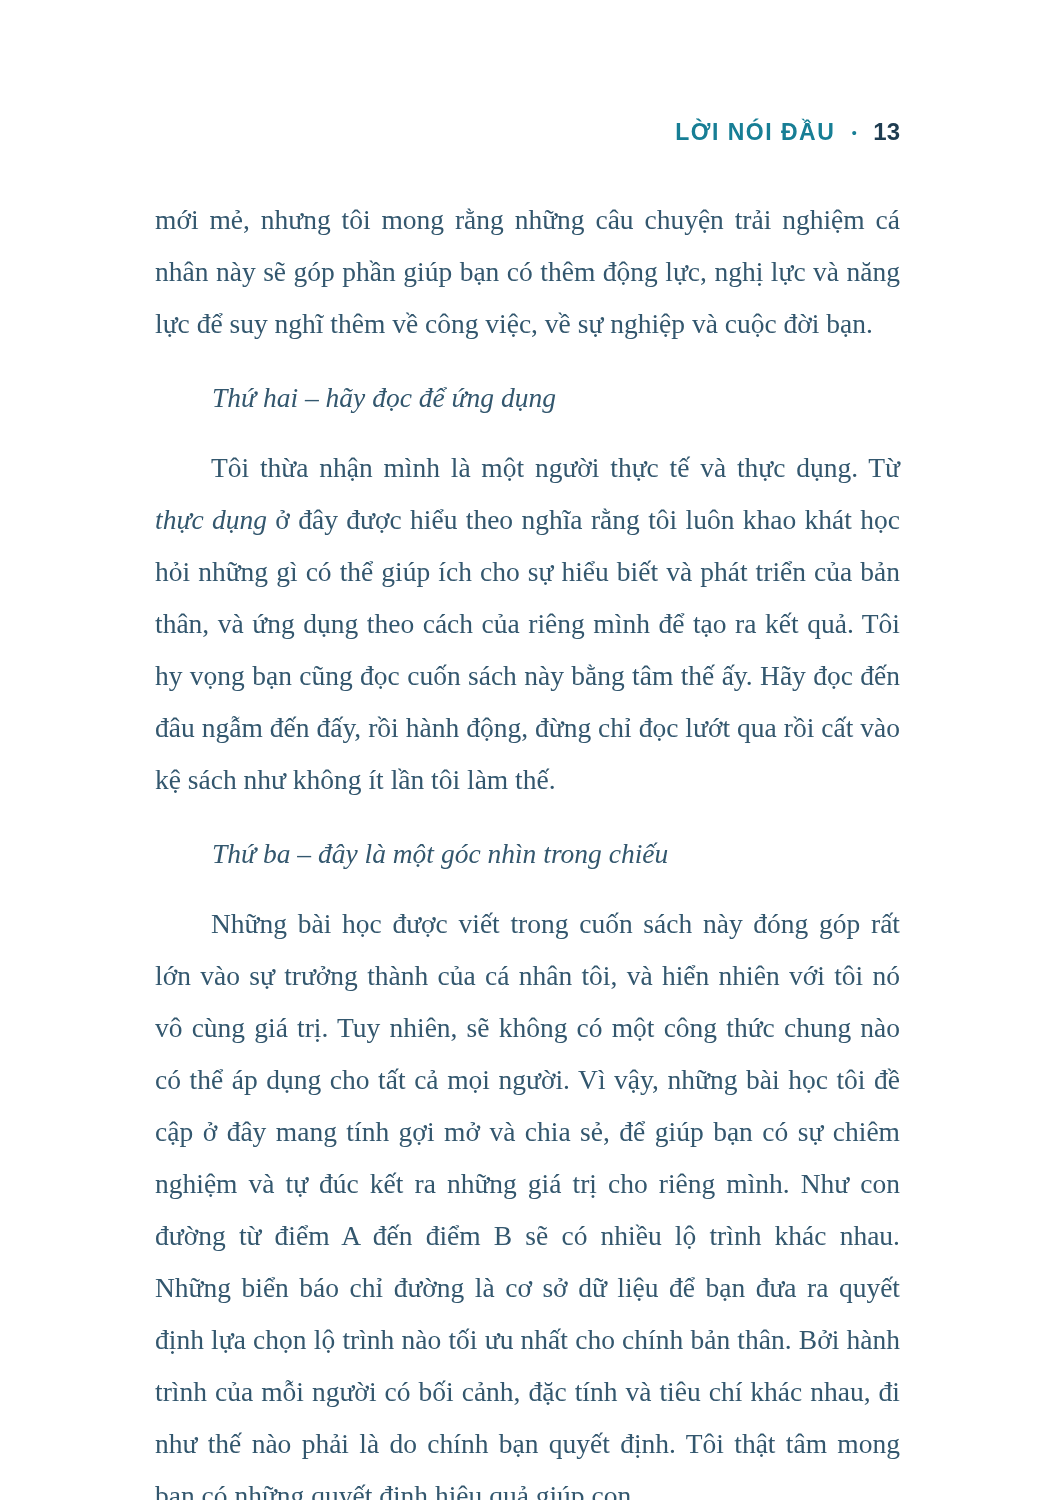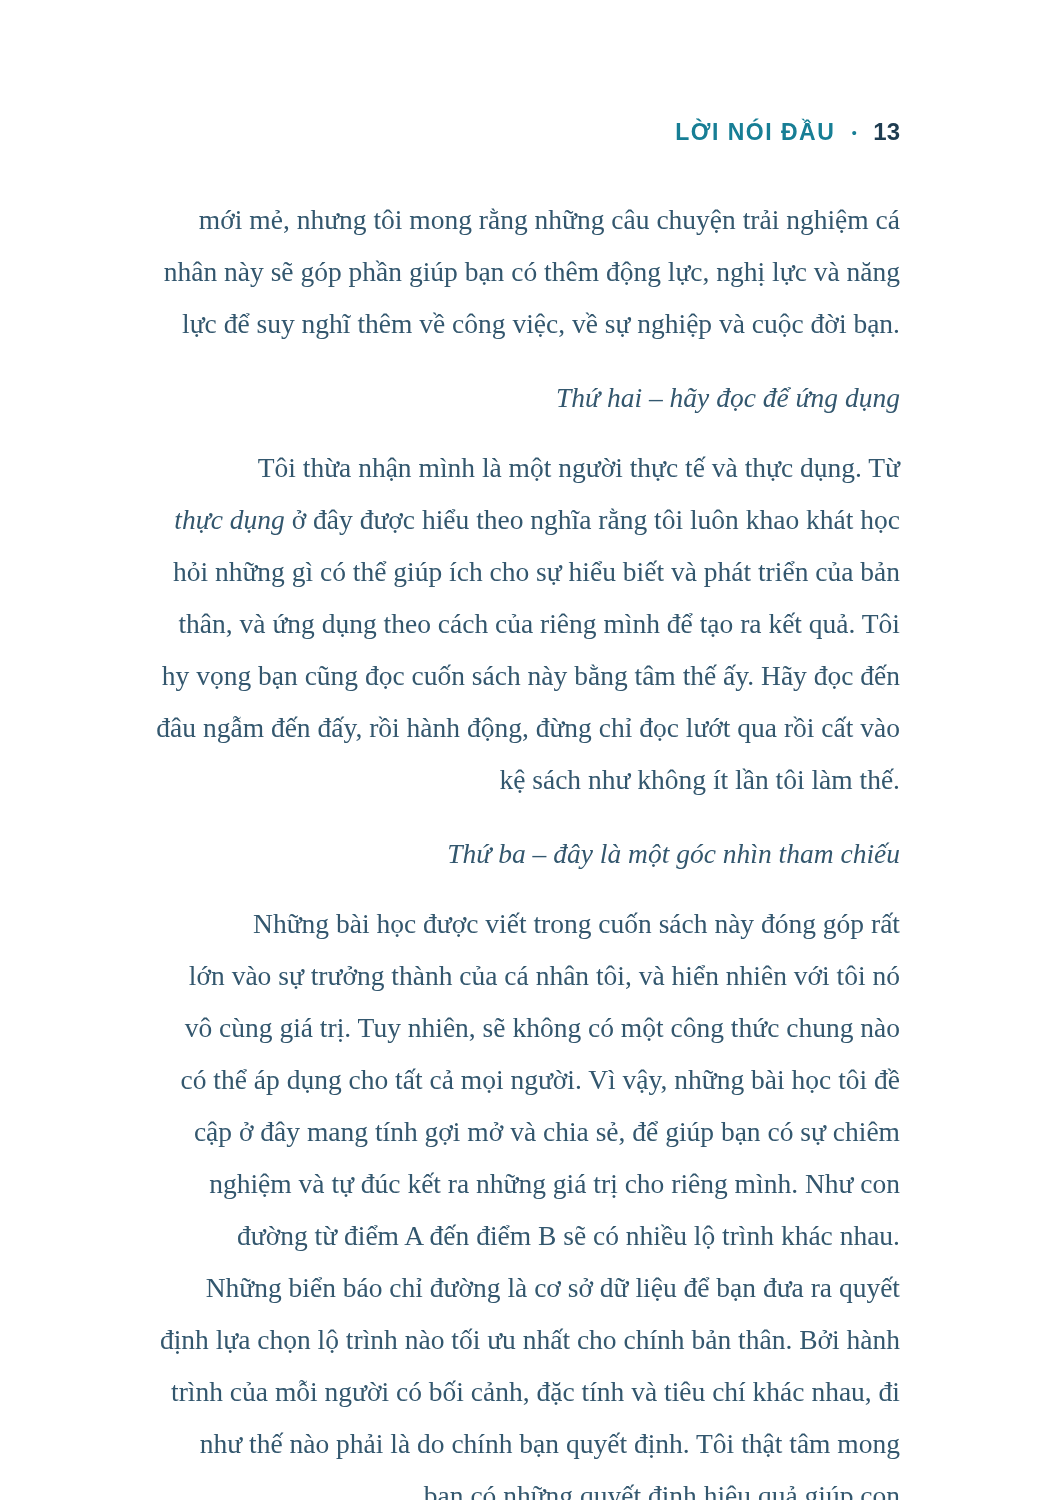--- a/index.html
+++ b/index.html
@@ -41,21 +41,20 @@
     font-size: 24px;
     font-weight: 700;
   }
   .content {
     color: #33576e;
     font-size: 27.5px;
     line-height: 52px;
   }
   .content p {
     margin: 0;
-    text-align: right;
   }
   .paragraph {
     text-align: justify;
     margin-bottom: 14px !important;
   }
   .paragraph.indent {
     text-indent: 56px;
   }
   .section-heading {
     font-style: italic;
@@ -71,16 +70,16 @@
 <div class="page">
   <div class="page-header">
     <span class="header-title">LỜI NÓI ĐẦU</span>
     <span class="header-bullet">•</span>
     <span class="page-number">13</span>
   </div>
   <div class="content">
       <p class="paragraph"><span>mới mẻ, nhưng tôi mong rằng những câu chuyện trải nghiệm cá nhân này sẽ góp phần giúp bạn có thêm động lực, nghị lực và năng lực để suy nghĩ thêm về công việc, về sự nghiệp và cuộc đời bạn.</span></p>
       <p class="section-heading"><span class="italic">Thứ hai – hãy đọc để ứng dụng</span></p>
       <p class="paragraph indent"><span>Tôi thừa nhận mình là một người thực tế và thực dụng. Từ </span><span class="italic">thực dụng</span><span> ở đây được hiểu theo nghĩa rằng tôi luôn khao khát học hỏi những gì có thể giúp ích cho sự hiểu biết và phát triển của bản thân, và ứng dụng theo cách của riêng mình để tạo ra kết quả. Tôi hy vọng bạn cũng đọc cuốn sách này bằng tâm thế ấy. Hãy đọc đến đâu ngẫm đến đấy, rồi hành động, đừng chỉ đọc lướt qua rồi cất vào kệ sách như không ít lần tôi làm thế.</span></p>
-      <p class="section-heading"><span class="italic">Thứ ba – đây là một góc nhìn tham chiếu</span></p>
+      <p class="section-heading"><span class="italic">Thứ ba – đây là một góc nhìn trong chiếu</span></p>
       <p class="paragraph indent"><span>Những bài học được viết trong cuốn sách này đóng góp rất lớn vào sự trưởng thành của cá nhân tôi, và hiển nhiên với tôi nó vô cùng giá trị. Tuy nhiên, sẽ không có một công thức chung nào có thể áp dụng cho tất cả mọi người. Vì vậy, những bài học tôi đề cập ở đây mang tính gợi mở và chia sẻ, để giúp bạn có sự chiêm nghiệm và tự đúc kết ra những giá trị cho riêng mình. Như con đường từ điểm A đến điểm B sẽ có nhiều lộ trình khác nhau. Những biển báo chỉ đường là cơ sở dữ liệu để bạn đưa ra quyết định lựa chọn lộ trình nào tối ưu nhất cho chính bản thân. Bởi hành trình của mỗi người có bối cảnh, đặc tính và tiêu chí khác nhau, đi như thế nào phải là do chính bạn quyết định. Tôi thật tâm mong bạn có những quyết định hiệu quả giúp con</span></p>
     </div>
 </div>
 
 </body></html>

